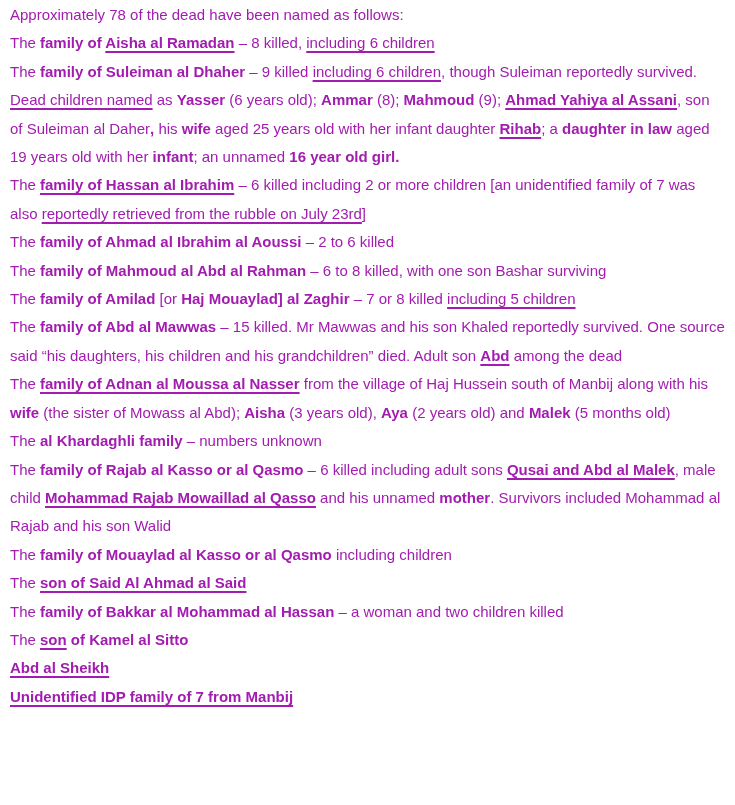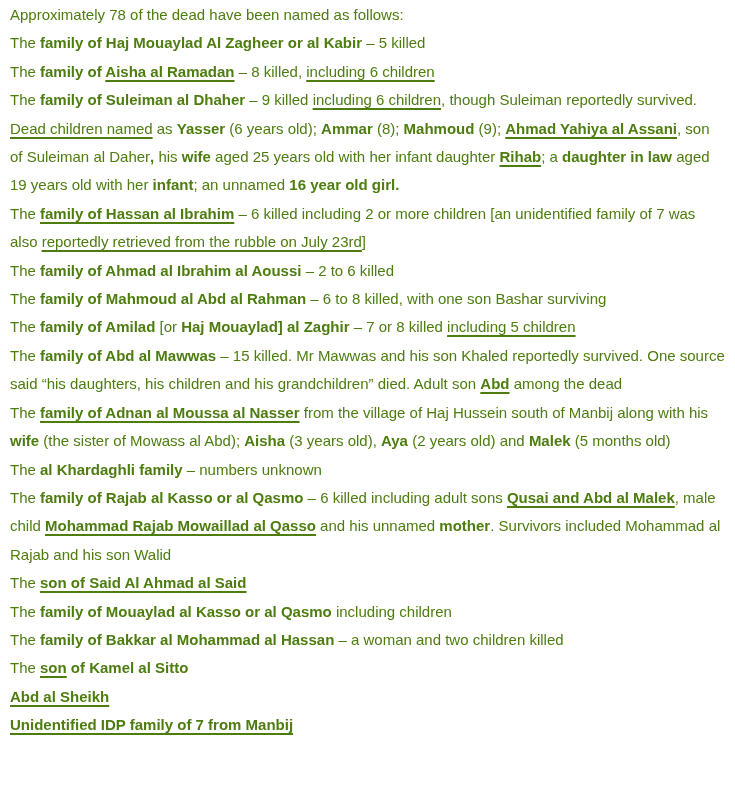--- a/index.html
+++ b/index.html
@@ -7,21 +7,21 @@
     padding: 0;
     background: #ffffff;
   }
   .doc {
     width: 735px;
     min-height: 805px;
     box-sizing: border-box;
     padding: 1px 10px 6px 10px;
     font-family: "Liberation Sans", sans-serif;
     font-size: 15px;
-    color: #4d7c0f;
+    color: #a21caf;
     background: #ffffff;
   }
   .para {
     margin: 0;
     padding: 0;
     line-height: 28.4px;
   }
   .b { font-weight: bold; }
   .i { }
   .u {
@@ -29,31 +29,30 @@
     text-underline-offset: 3px;
     text-decoration-thickness: 1.5px;
   }
 </style>
 </head>
 <body>
 
 <div class="doc">
   <div>
       <p class="para"><span class="">Approximately 78 of the dead have been named as follows:</span></p>
-      <p class="para"><span class="">The </span><span class="b">family of Haj Mouaylad Al Zagheer or al Kabir</span><span class=""> – 5 killed</span></p>
       <p class="para"><span class="">The </span><span class="b">family of </span><span class="b u">Aisha al Ramadan</span><span class=""> – 8 killed, </span><span class="u">including 6 children</span></p>
       <p class="para"><span class="">The </span><span class="b">family of Suleiman al Dhaher</span><span class=""> – 9 killed </span><span class="u">including 6 children</span><span class="">, though Suleiman reportedly survived. </span><span class="u">Dead children named</span><span class=""> as </span><span class="b">Yasser</span><span class=""> (6 years old); </span><span class="b">Ammar</span><span class=""> (8); </span><span class="b">Mahmoud</span><span class=""> (9); </span><span class="b u">Ahmad Yahiya al Assani</span><span class="">, son of Suleiman al Daher</span><span class="b">,</span><span class=""> his </span><span class="b">wife</span><span class=""> aged 25 years old with her infant daughter </span><span class="b u">Rihab</span><span class="">; a </span><span class="b">daughter in law</span><span class=""> aged 19 years old with her </span><span class="b">infant</span><span class="">; an unnamed </span><span class="b">16 year old girl.</span></p>
       <p class="para"><span class="">The </span><span class="b u">family of Hassan al Ibrahim</span><span class=""> – 6 killed including 2 or more children [an unidentified family of 7 was also </span><span class="u">reportedly retrieved from the rubble on July 23rd</span><span class="">]</span></p>
       <p class="para"><span class="">The </span><span class="b">family of Ahmad al Ibrahim al Aoussi</span><span class=""> – 2 to 6 killed</span></p>
       <p class="para"><span class="">The </span><span class="b">family of Mahmoud al Abd al Rahman</span><span class=""> – 6 to 8 killed, with one son Bashar surviving</span></p>
       <p class="para"><span class="">The </span><span class="b">family of Amilad</span><span class=""> [or </span><span class="b">Haj Mouaylad] al Zaghir</span><span class=""> – 7 or 8 killed </span><span class="u">including 5 children</span></p>
       <p class="para"><span class="">The </span><span class="b">family of Abd al Mawwas</span><span class=""> – 15 killed. Mr Mawwas and his son Khaled reportedly survived. One source said “</span><span class="i">his daughters, his children and his grandchildren</span><span class="">” died. Adult son </span><span class="b u">Abd</span><span class=""> among the dead</span></p>
       <p class="para"><span class="">The </span><span class="b u">family of Adnan al Moussa al Nasser</span><span class=""> from the village of Haj Hussein south of Manbij along with his </span><span class="b">wife</span><span class=""> (the sister of Mowass al Abd); </span><span class="b">Aisha</span><span class=""> (3 years old), </span><span class="b">Aya</span><span class=""> (2 years old) and </span><span class="b">Malek</span><span class=""> (5 months old)</span></p>
       <p class="para"><span class="">The </span><span class="b">al Khardaghli family</span><span class=""> – numbers unknown</span></p>
       <p class="para"><span class="">The </span><span class="b">family of Rajab al Kasso or al Qasmo</span><span class=""> – 6 killed including adult sons </span><span class="b u">Qusai and Abd al Malek</span><span class="">, male child </span><span class="b u">Mohammad Rajab Mowaillad al Qasso</span><span class=""> and his unnamed </span><span class="b">mother</span><span class="">. Survivors included Mohammad al Rajab and his son Walid</span></p>
+      <p class="para"><span class="">The </span><span class="b">family of Mouaylad al Kasso or al Qasmo</span><span class=""> including children</span></p>
       <p class="para"><span class="">The </span><span class="b u">son of Said Al Ahmad al Said</span></p>
-      <p class="para"><span class="">The </span><span class="b">family of Mouaylad al Kasso or al Qasmo</span><span class=""> including children</span></p>
       <p class="para"><span class="">The </span><span class="b">family of Bakkar al Mohammad al Hassan</span><span class=""> – a woman and two children killed</span></p>
       <p class="para"><span class="">The </span><span class="b u">son</span><span class="b"> of Kamel al Sitto</span></p>
       <p class="para"><span class="b u">Abd al Sheikh</span></p>
       <p class="para"><span class="b u">Unidentified IDP family of 7 from Manbij</span></p>
     </div>
 </div>
 
 </body></html>

